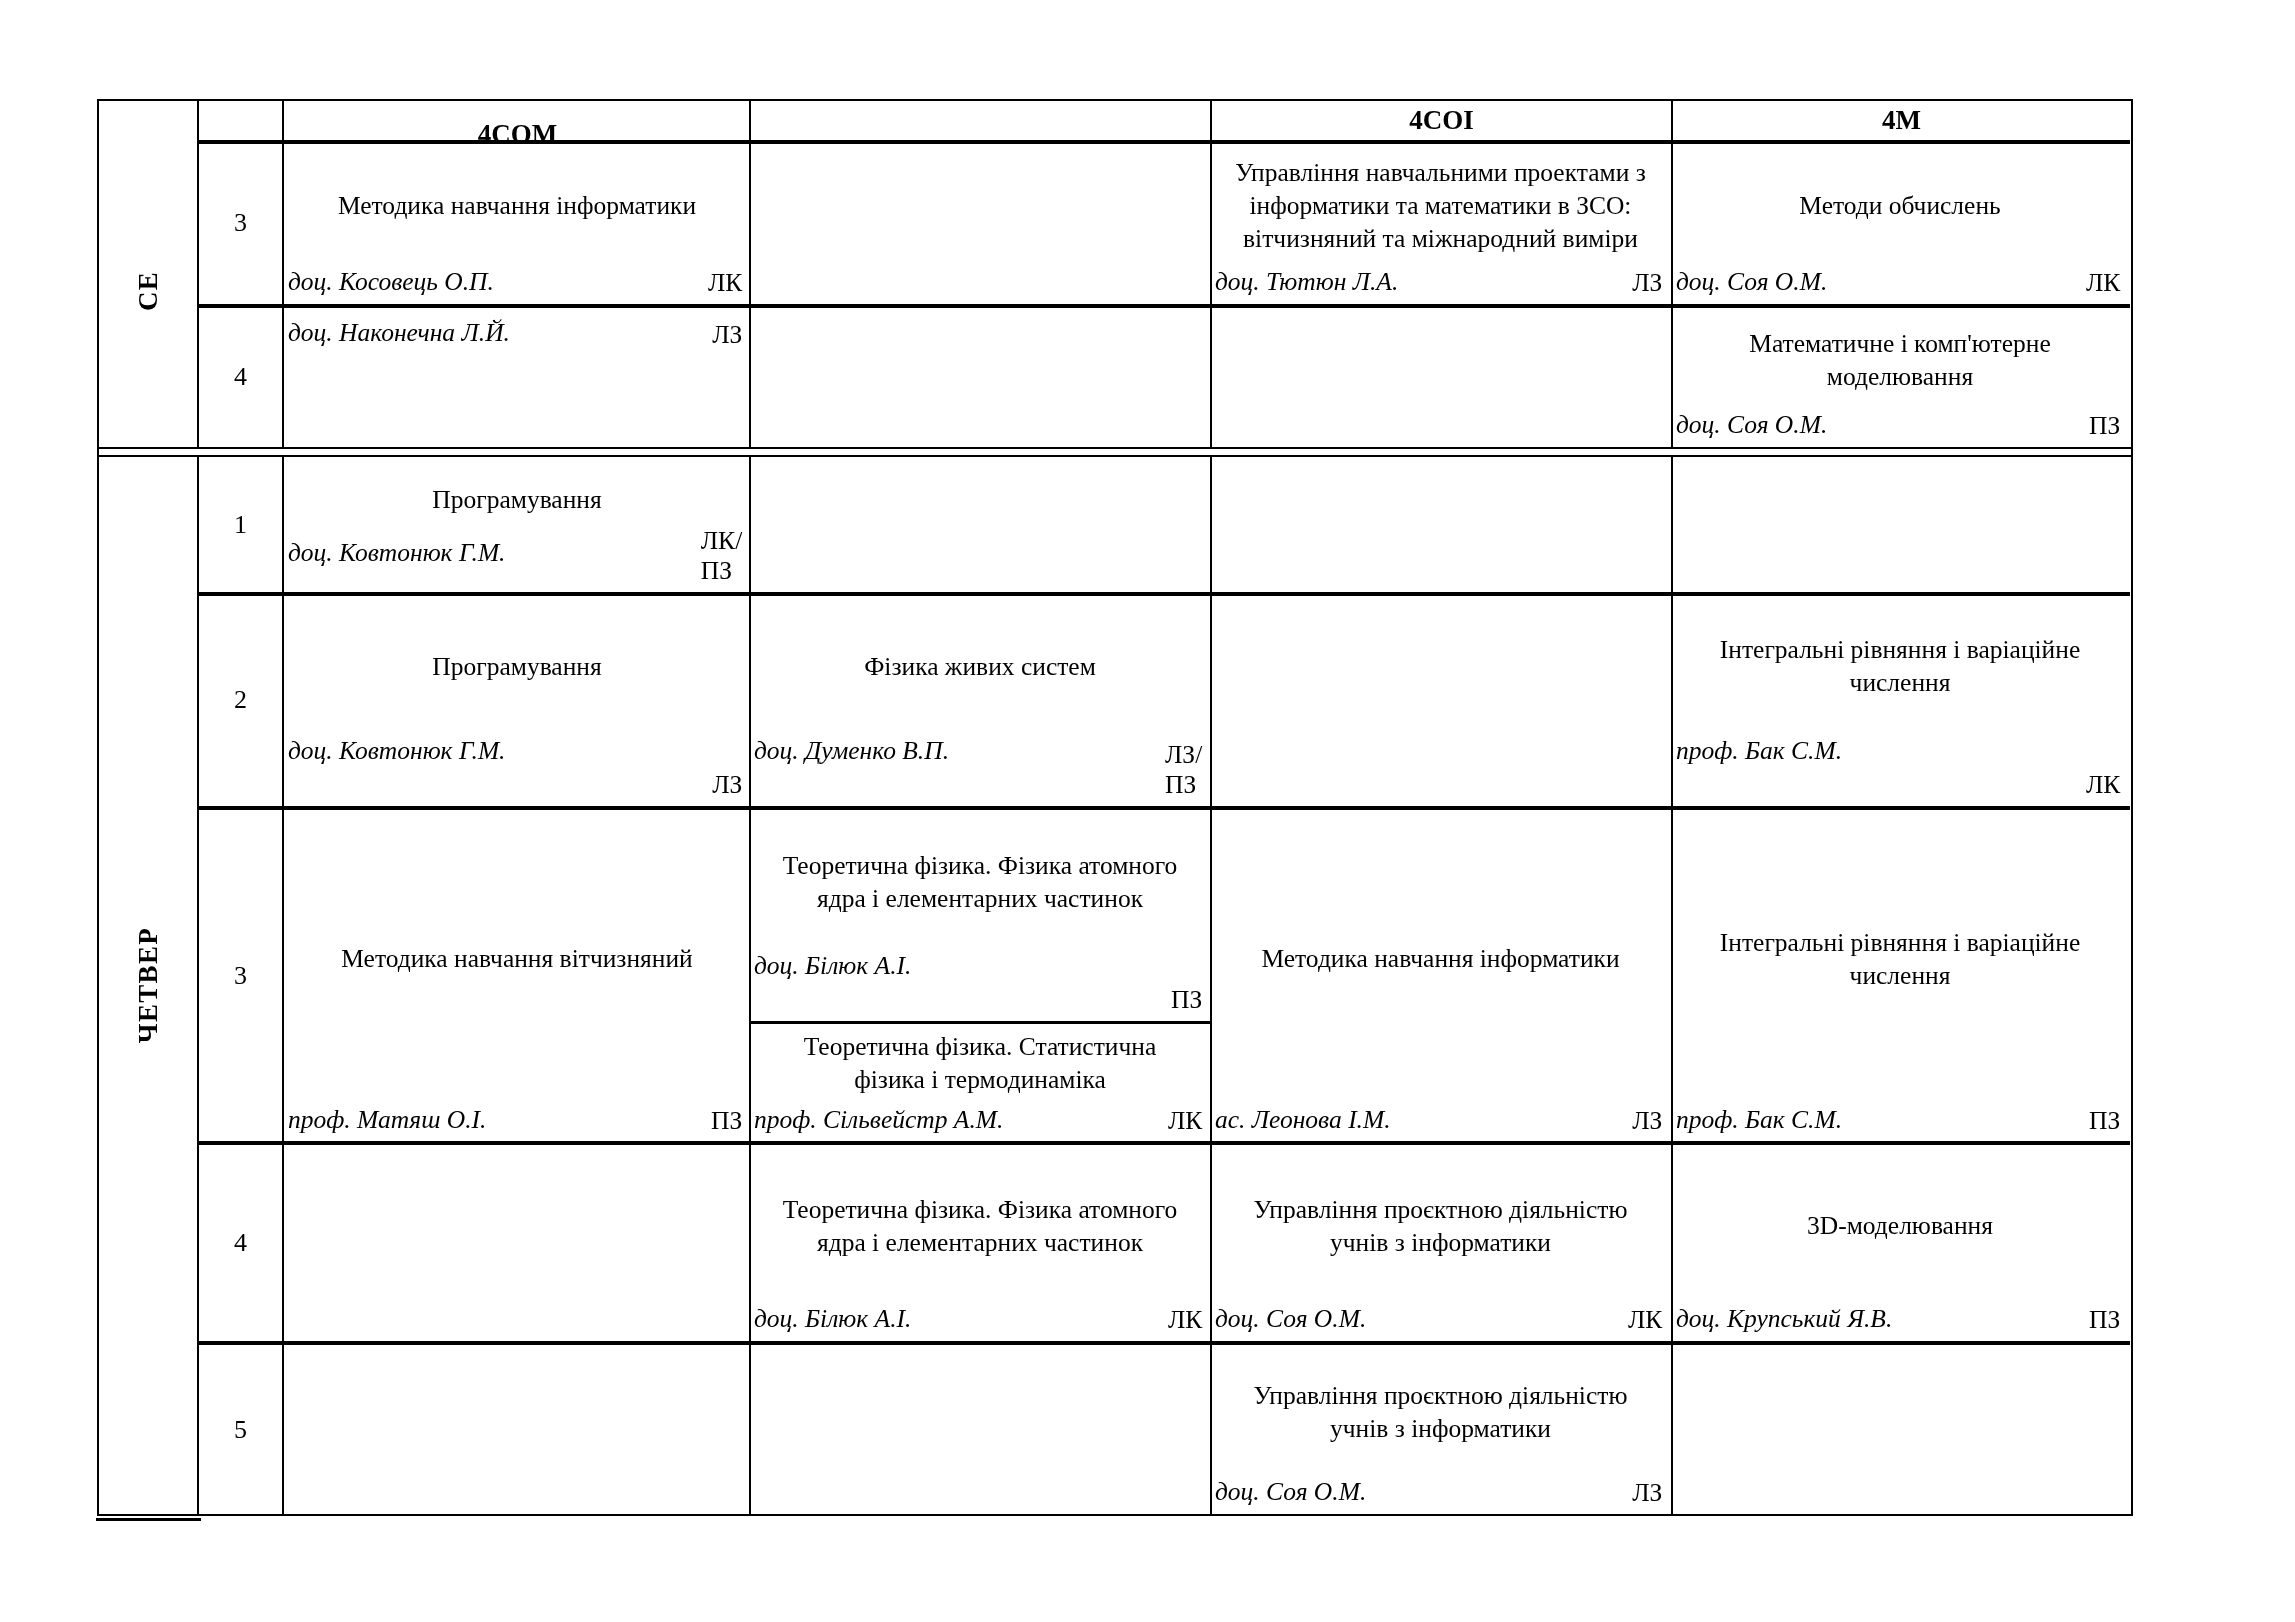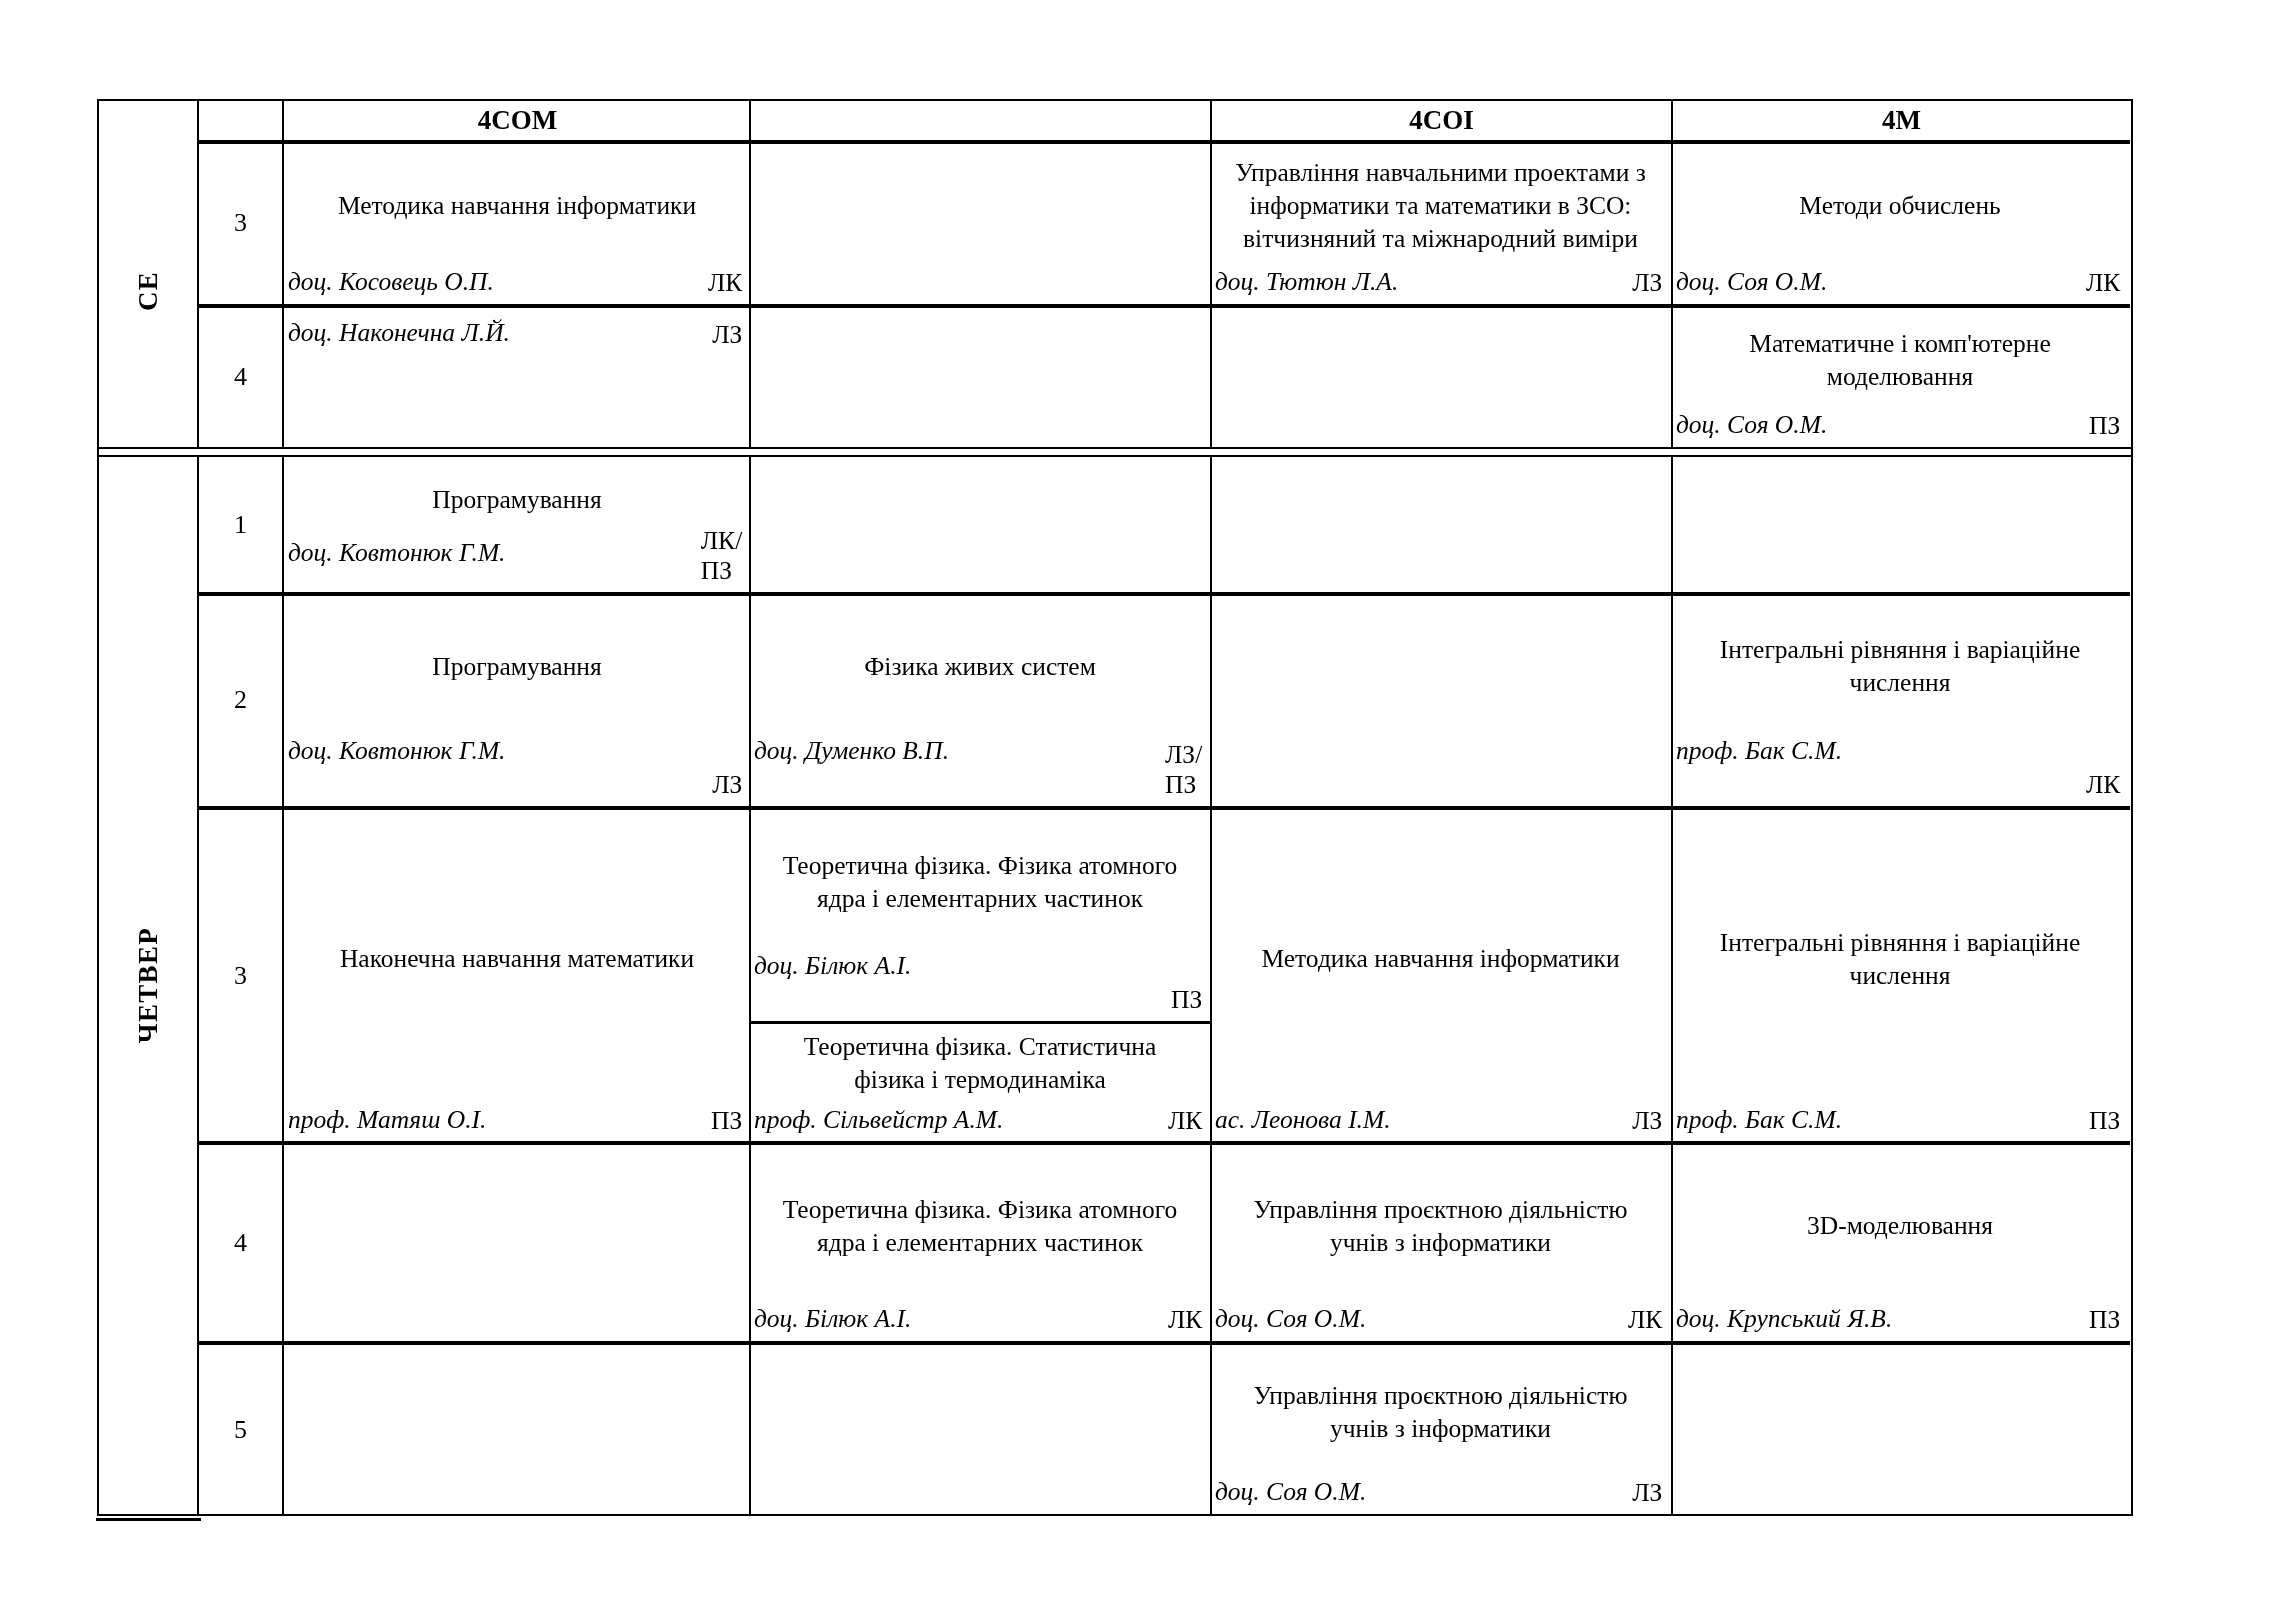--- a/index.html
+++ b/index.html
@@ -54,21 +54,21 @@
     <div class="hline" style="left:99px;top:39px;width:1932px"></div>
     <div class="hline" style="left:99px;top:203px;width:1932px"></div>
     <div class="dsep" style="top:346px"></div>
     <div class="hline" style="left:99px;top:491px;width:1932px"></div>
     <div class="hline" style="left:99px;top:705px;width:1932px"></div>
     <div class="hline-thin" style="left:651px;top:920px;width:461px"></div>
     <div class="hline" style="left:99px;top:1040px;width:1932px"></div>
     <div class="hline" style="left:99px;top:1240px;width:1932px"></div>
     <div class="bl-extra"></div>
 
-    <div class="hcell" style="left:185px;top:0;width:467px;height:39px">
+    <div class="hcell" style="left:185px;top:14px;width:467px;height:39px">
         <span>4СОМ</span>
       </div>
     <div class="hcell" style="left:1112px;top:0;width:461px;height:39px">
         <span>4СОІ</span>
       </div>
     <div class="hcell" style="left:1573px;top:0;width:459px;height:39px">
         <span>4М</span>
       </div>
 
     <div class="daycell day-top" style="top:0;height:346px">
@@ -162,21 +162,21 @@
     </div>
     <div class="cell tb" style="left:1573px;top:493px;width:456px;height:212px">
       <div class="subject">Інтегральні рівняння і варіаційне числення</div>
       <div class="trow">
         <div class="teacher">проф. Бак С.М.</div>
         <div class="type">ЛК</div>
       </div>
     </div>
 
     <div class="cell" style="left:185px;top:709px;width:466px;height:332px">
-      <div class="subject">Наконечна навчання математики</div>
+      <div class="subject">Методика навчання вітчизняний</div>
       <div class="trow">
         <div class="teacher">проф. Матяш О.І.</div>
         <div class="type">ПЗ</div>
       </div>
     </div>
     <div class="cell tb" style="left:651px;top:709px;width:460px;height:211px">
       <div class="subject">Теоретична фізика. Фізика атомного ядра і елементарних частинок</div>
       <div class="trow">
         <div class="teacher">доц. Білюк А.І.</div>
         <div class="type">ПЗ</div>

